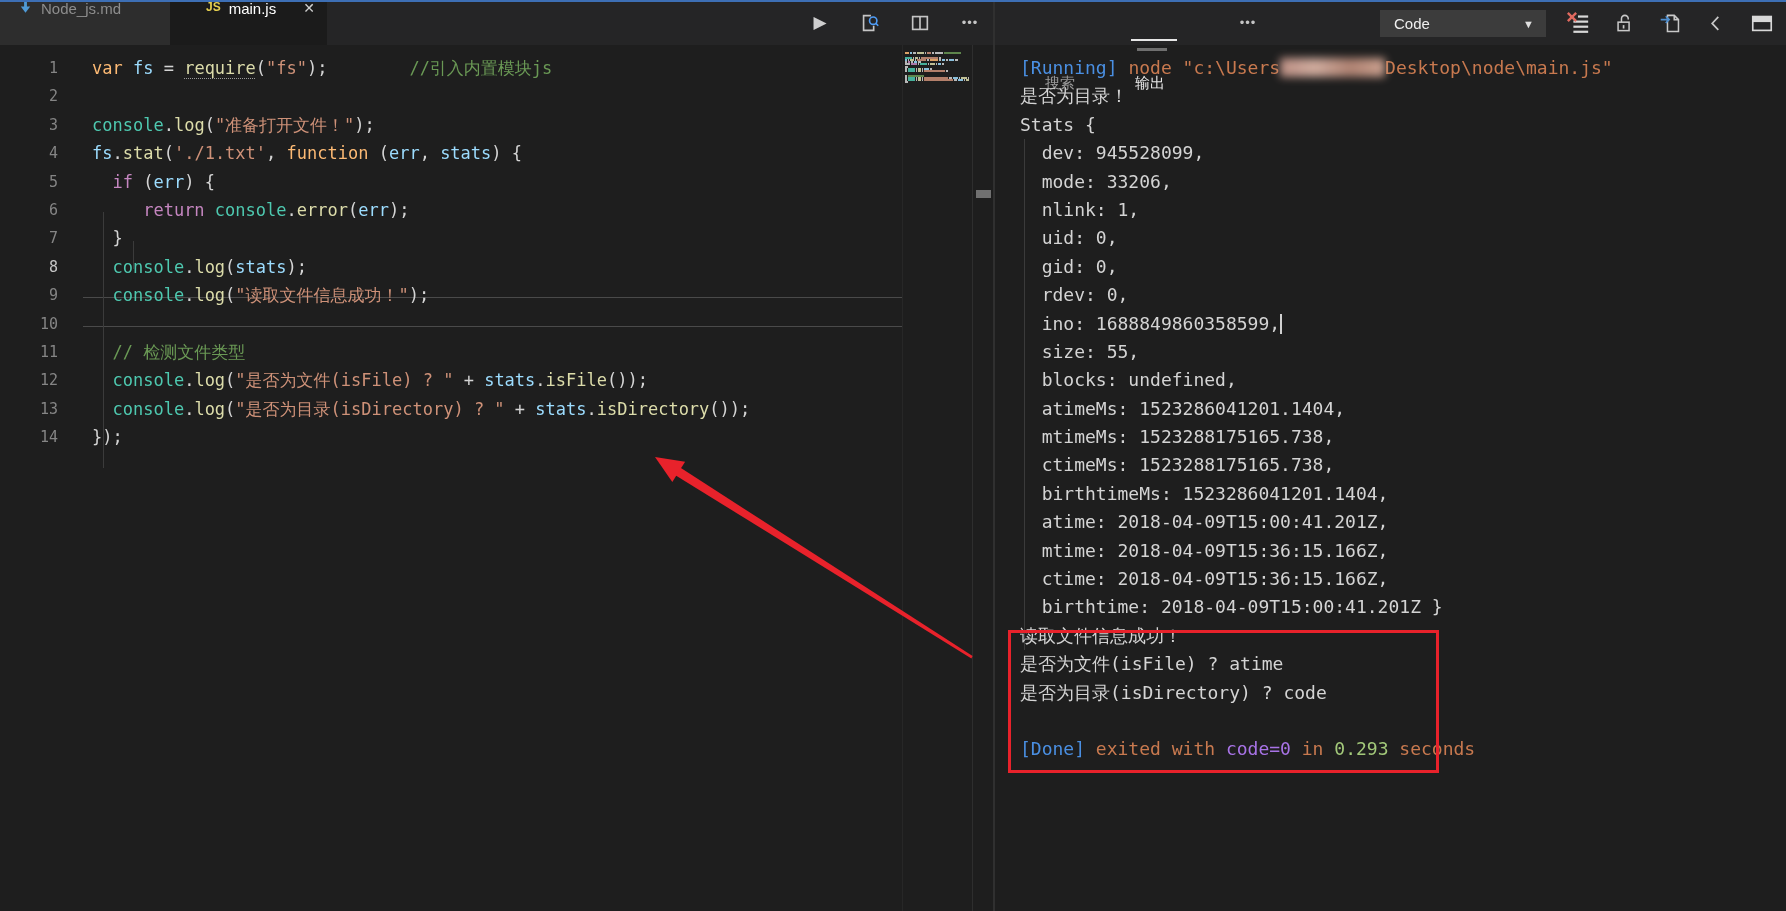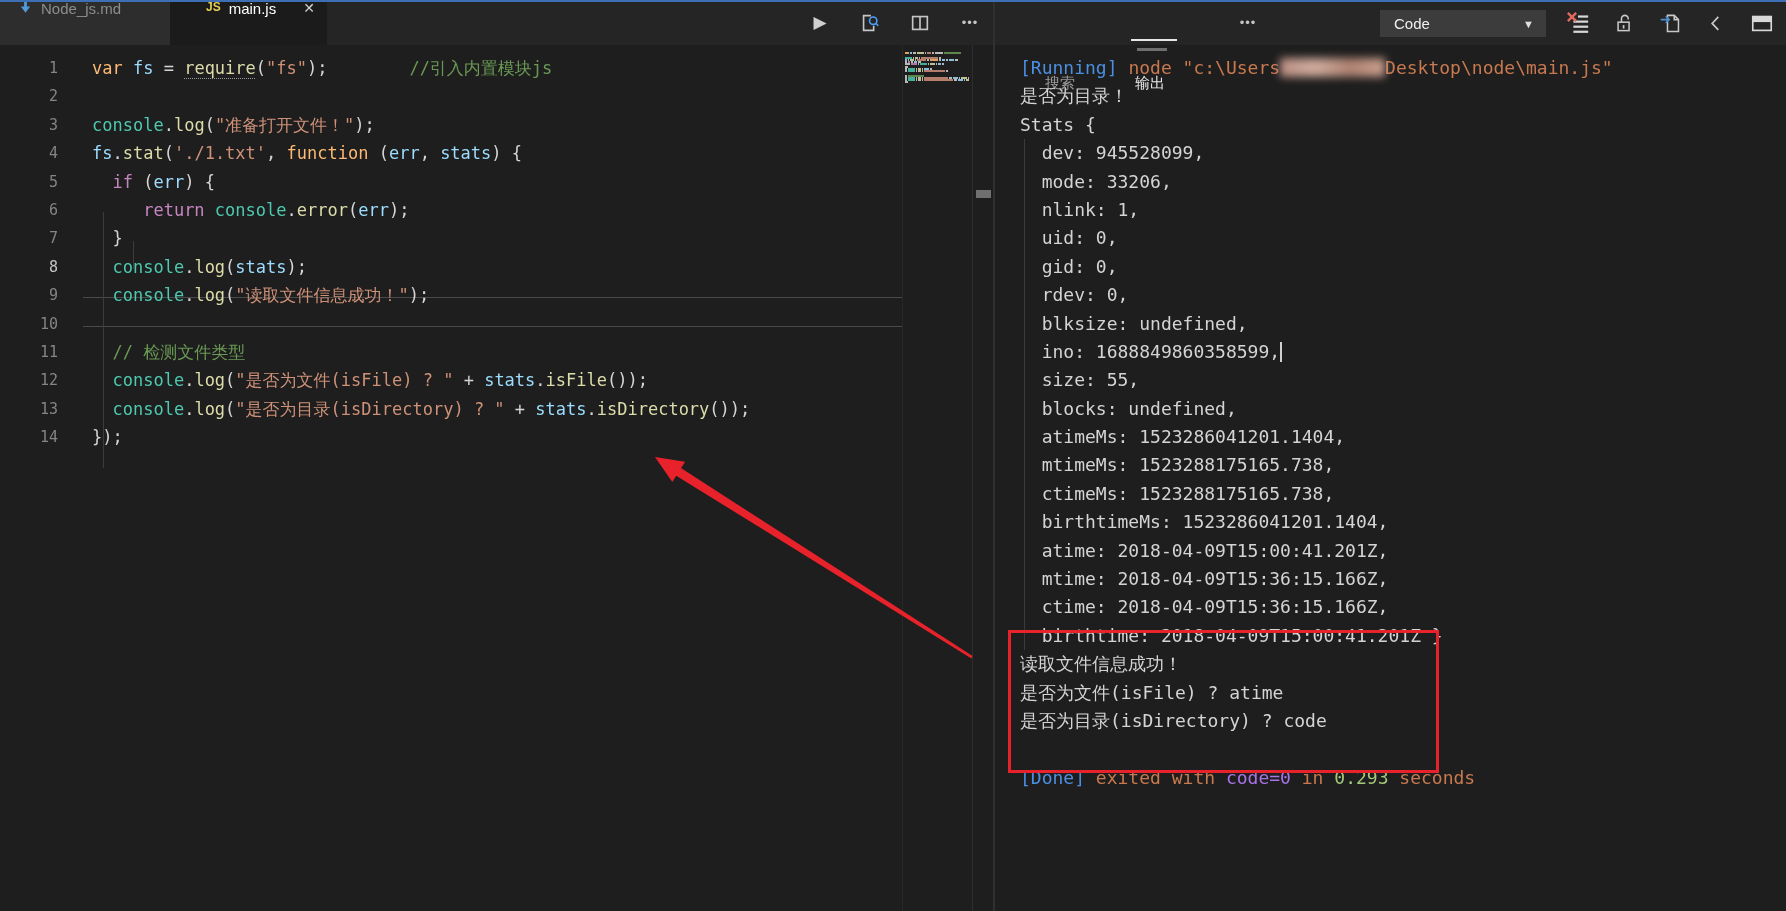--- a/index.html
+++ b/index.html
@@ -231,21 +231,20 @@
     <div class="output" id="output-lines">
         <div class="oline"><span class="ob">[Running] </span><span class="oo">node "c:\Users</span><span class="censor"></span><span class="oo">Desktop\node\main.js"</span></div>
         <div class="oline"><span class="ow">是否为目录！</span></div>
         <div class="oline"><span class="ow">Stats {</span></div>
         <div class="oline"><span class="ow">  dev: 945528099,</span></div>
         <div class="oline"><span class="ow">  mode: 33206,</span></div>
         <div class="oline"><span class="ow">  nlink: 1,</span></div>
         <div class="oline"><span class="ow">  uid: 0,</span></div>
         <div class="oline"><span class="ow">  gid: 0,</span></div>
         <div class="oline"><span class="ow">  rdev: 0,</span></div>
-        <div class="oline"><span class="ow">  blksize: undefined,</span></div>
         <div class="oline"><span class="ow">  ino: 1688849860358599,</span><span class="ocursor"></span></div>
         <div class="oline"><span class="ow">  size: 55,</span></div>
         <div class="oline"><span class="ow">  blocks: undefined,</span></div>
         <div class="oline"><span class="ow">  atimeMs: 1523286041201.1404,</span></div>
         <div class="oline"><span class="ow">  mtimeMs: 1523288175165.738,</span></div>
         <div class="oline"><span class="ow">  ctimeMs: 1523288175165.738,</span></div>
         <div class="oline"><span class="ow">  birthtimeMs: 1523286041201.1404,</span></div>
         <div class="oline"><span class="ow">  atime: 2018-04-09T15:00:41.201Z,</span></div>
         <div class="oline"><span class="ow">  mtime: 2018-04-09T15:36:15.166Z,</span></div>
         <div class="oline"><span class="ow">  ctime: 2018-04-09T15:36:15.166Z,</span></div>

